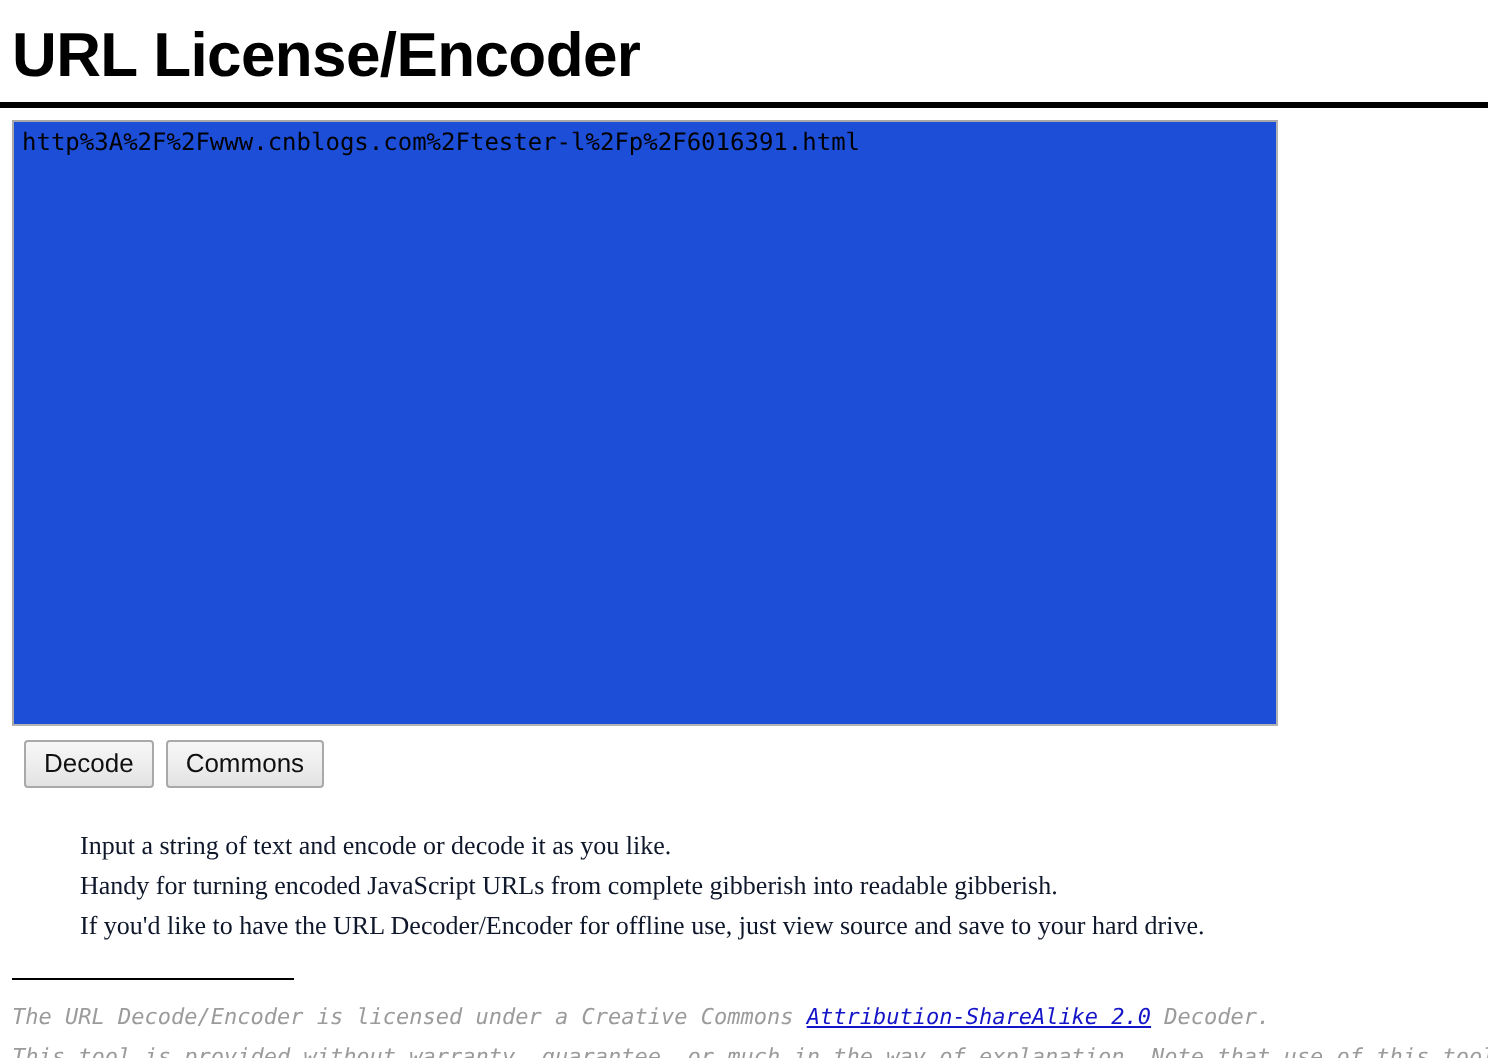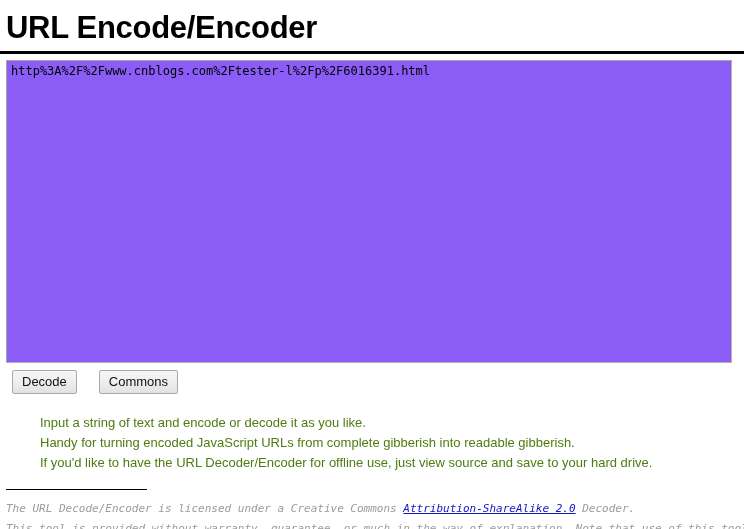--- a/index.html
+++ b/index.html
@@ -36,23 +36,23 @@
     white-space: nowrap;
   }
 
   
   .form-area {
     padding: 6px 0 0 6px;
   }
   .url-textarea {
     display: block;
     box-sizing: border-box;
-    width: 726px;
+    width: 633px;
     height: 303px;
-    background: #8b5cf6;
+    background: #1d4ed8;
     border: 1px solid #b3b3b3;
     border-top-color: #a8a8a8;
     border-left-color: #a8a8a8;
     padding: 3px 4px;
     margin: 0;
     font-family: "DejaVu Sans Mono", "Liberation Mono", monospace;
     font-size: 12px;
     line-height: 15px;
     color: #000000;
     resize: both;
@@ -61,45 +61,45 @@
     white-space: pre-wrap;
     word-break: break-all;
   }
   .url-textarea::-webkit-resizer {
     background: transparent;
   }
 
   .button-row {
     margin: 7px 0 0 6px;
     display: flex;
-    gap: 22px;
+    gap: 6px;
     align-items: center;
   }
   .btn {
     font-family: "Liberation Sans", sans-serif;
     font-size: 13px;
     line-height: 13px;
     color: #101010;
     background: linear-gradient(to bottom, #f6f6f6 0%, #efefef 45%, #e2e2e2 100%);
     border: 1px solid #a9a9a9;
     border-radius: 2px;
     padding: 4px 9px 5px 9px;
     margin: 0;
     cursor: pointer;
   }
 
   
   .feature-list {
     margin: 19px 0 0 0;
     padding: 0 0 0 40px;
     list-style-type: disc;
-    font-family: Liberation Sans, sans-serif;
+    font-family: Liberation Serif, serif;
     font-size: 13px;
     line-height: 20px;
-    color: #4d7c0f;
+    color: #0f172a;
   }
   .feature-list li {
     white-space: nowrap;
     overflow: hidden;
   }
 
   
   .footer {
     margin-top: 16px;
     padding: 0;
@@ -126,21 +126,21 @@
     font-weight: normal;
     font-style: italic;
     text-decoration: underline;
   }
 </style>
 </head>
 <body>
 
 <div class="page">
 
-  <h1 class="page-title">URL Encode/Encoder</h1>
+  <h1 class="page-title">URL License/Encoder</h1>
 
   <div class="form-area">
     <textarea class="url-textarea" spellcheck="false" placeholder="" style="">http%3A%2F%2Fwww.cnblogs.com%2Ftester-l%2Fp%2F6016391.html</textarea>
 
     <div class="button-row">
       <button type="button" class="btn">Decode</button>
       <button type="button" class="btn">Commons</button>
     </div>
   </div>
 

